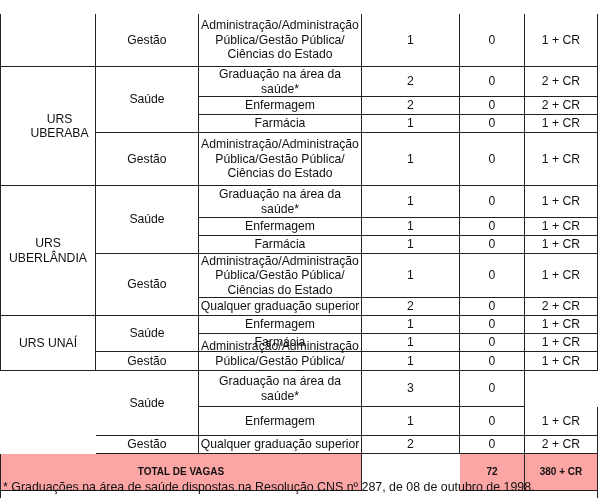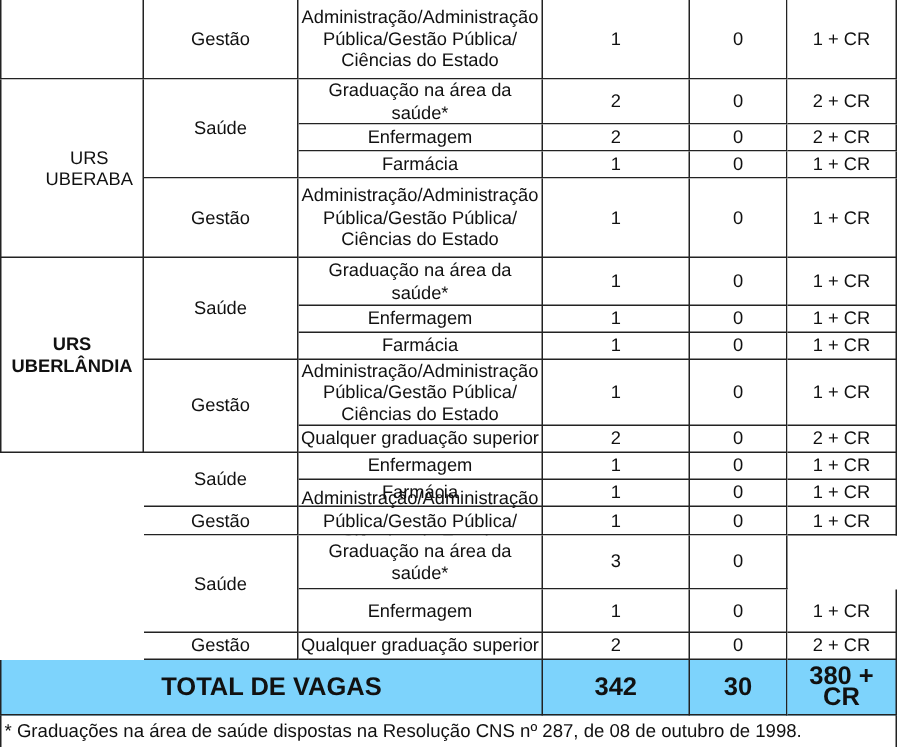--- a/index.html
+++ b/index.html
@@ -1,23 +1,23 @@
 <!DOCTYPE html>
 <html><head>
 <meta charset="utf-8">
 <style>
   html, body { margin: 0; padding: 0; background: #ffffff; }
   body { width: 600px; height: 498px; overflow: hidden; position: relative;
          font-family: "Liberation Sans", sans-serif; color: #111; }
-  #wrap { position: absolute; left: 0; top: 0; width: 600px; height: 360px; }
+  #wrap { position: absolute; left: 0; top: 14px; width: 600px; height: 360px; }
   .cell { position: absolute; box-sizing: border-box; display: flex;
           align-items: center; justify-content: center; text-align: center;
           font-size: 12.2px; line-height: 14.5px; border-right: 1px solid #222;
           border-bottom: 1px solid #222; background: #fff; padding: 0 1px; }
-  .total { background: #7dd3fc; font-weight: bold; font-size: 17px; }
+  .total { background: #fca5a5; font-weight: bold; font-size: 10px; }
   .foot { position: absolute; left: 0; top: 477px; width: 598px; height: 21px;
           box-sizing: border-box; border-left: 1px solid #222; border-right: 1px solid #222;
           font-size: 12.4px; line-height: 20px; padding-left: 2px; white-space: nowrap; }
   .leftedge { border-left: 1px solid #222; }
 </style>
 </head>
 <body>
 
 <div id="wrap">
     <div class="cell" style="left: 199px; width: 163px; top: 0px; height: 53px;">Administração/Administração Pública/Gestão Pública/ Ciências do Estado</div>
@@ -60,46 +60,46 @@
     <div class="cell" style="left: 96px; width: 103px; top: 172px; height: 68px;">Saúde</div>
     <div class="cell" style="left: 199px; width: 163px; top: 240px; height: 44px;">Administração/Administração Pública/Gestão Pública/ Ciências do Estado</div>
     <div class="cell" style="left: 362px; width: 98px; top: 240px; height: 44px;">1</div>
     <div class="cell" style="left: 460px; width: 65px; top: 240px; height: 44px;">0</div>
     <div class="cell" style="left: 525px; width: 73px; top: 240px; height: 44px;">1 + CR</div>
     <div class="cell" style="left: 199px; width: 163px; top: 284px; height: 18px;">Qualquer graduação superior</div>
     <div class="cell" style="left: 362px; width: 98px; top: 284px; height: 18px;">2</div>
     <div class="cell" style="left: 460px; width: 65px; top: 284px; height: 18px;">0</div>
     <div class="cell" style="left: 525px; width: 73px; top: 284px; height: 18px;">2 + CR</div>
     <div class="cell" style="left: 96px; width: 103px; top: 240px; height: 62px;">Gestão</div>
-    <div class="cell leftedge" style="left: 0px; width: 96px; top: 172px; height: 130px; font-weight: bold;">URS UBERLÂNDIA</div>
+    <div class="cell leftedge" style="left: 0px; width: 96px; top: 172px; height: 130px;">URS UBERLÂNDIA</div>
     <div class="cell" style="left: 199px; width: 163px; top: 302px; height: 18px;">Enfermagem</div>
     <div class="cell" style="left: 362px; width: 98px; top: 302px; height: 18px;">1</div>
     <div class="cell" style="left: 460px; width: 65px; top: 302px; height: 18px;">0</div>
     <div class="cell" style="left: 525px; width: 73px; top: 302px; height: 18px;">1 + CR</div>
     <div class="cell" style="left: 199px; width: 163px; top: 320px; height: 18px;">Farmácia</div>
     <div class="cell" style="left: 362px; width: 98px; top: 320px; height: 18px;">1</div>
     <div class="cell" style="left: 460px; width: 65px; top: 320px; height: 18px;">0</div>
     <div class="cell" style="left: 525px; width: 73px; top: 320px; height: 18px;">1 + CR</div>
     <div class="cell" style="left: 96px; width: 103px; top: 302px; height: 36px;">Saúde</div>
     <div class="cell" style="left: 199px; width: 163px; top: 338px; height: 19px;">Administração/Administração Pública/Gestão Pública/ Ciências do Estado</div>
     <div class="cell" style="left: 362px; width: 98px; top: 338px; height: 19px;">1</div>
     <div class="cell" style="left: 460px; width: 65px; top: 338px; height: 19px;">0</div>
     <div class="cell" style="left: 525px; width: 73px; top: 338px; height: 19px;">1 + CR</div>
     <div class="cell" style="left: 96px; width: 103px; top: 338px; height: 19px;">Gestão</div>
+    <div class="cell leftedge" style="left: 0px; width: 96px; top: 302px; height: 55px;">URS UNAÍ</div>
     <div class="cell" style="left: 199px; width: 163px; top: 357px; height: 36px;">Graduação na área da saúde*</div>
     <div class="cell" style="left: 362px; width: 98px; top: 357px; height: 36px;">3</div>
     <div class="cell" style="left: 460px; width: 65px; top: 357px; height: 36px;">0</div>
     <div class="cell" style="left: 199px; width: 163px; top: 393px; height: 29px;">Enfermagem</div>
     <div class="cell" style="left: 362px; width: 98px; top: 393px; height: 29px;">1</div>
     <div class="cell" style="left: 460px; width: 65px; top: 393px; height: 29px;">0</div>
     <div class="cell" style="left: 525px; width: 73px; top: 393px; height: 29px;">1 + CR</div>
     <div class="cell" style="left: 96px; width: 103px; top: 357px; height: 65px;">Saúde</div>
     <div class="cell" style="left: 199px; width: 163px; top: 422px; height: 18px;">Qualquer graduação superior</div>
     <div class="cell" style="left: 362px; width: 98px; top: 422px; height: 18px;">2</div>
     <div class="cell" style="left: 460px; width: 65px; top: 422px; height: 18px;">0</div>
     <div class="cell" style="left: 525px; width: 73px; top: 422px; height: 18px;">2 + CR</div>
     <div class="cell" style="left: 96px; width: 103px; top: 422px; height: 18px;">Gestão</div>
     <div class="cell total leftedge" style="left: 0px; width: 362px; top: 440px; height: 37px;">TOTAL DE VAGAS</div>
-    <div class="cell total" style="left: 362px; width: 98px; top: 440px; height: 37px;">342</div>
-    <div class="cell total" style="left: 460px; width: 65px; top: 440px; height: 37px;">30</div>
+    <div class="cell total" style="left: 460px; width: 65px; top: 440px; height: 37px;">72</div>
     <div class="cell total" style="left: 525px; width: 73px; top: 440px; height: 37px;">380 + CR</div>
   </div>
 <div class="foot">* Graduações na área de saúde dispostas na Resolução CNS nº 287, de 08 de outubro de 1998.</div>
 
 </body></html>

